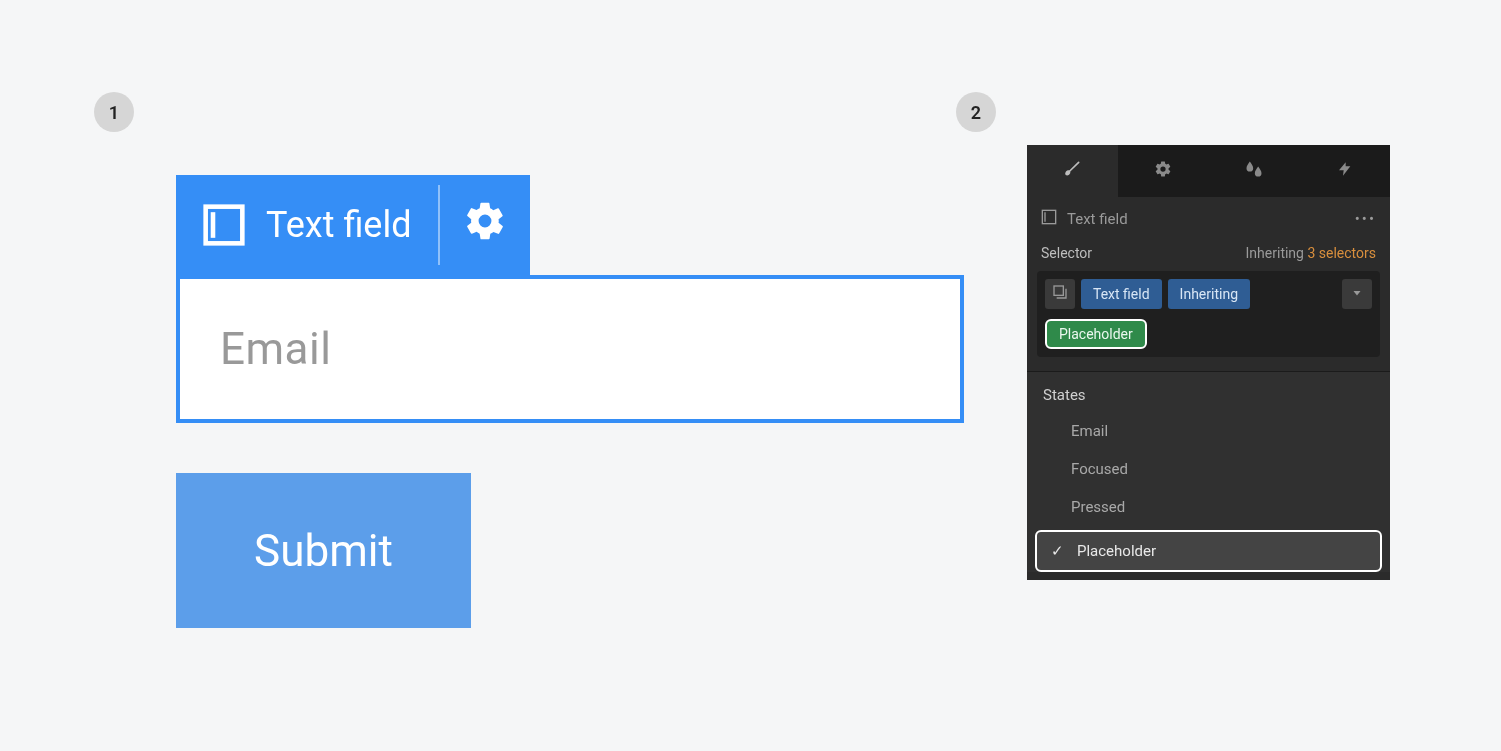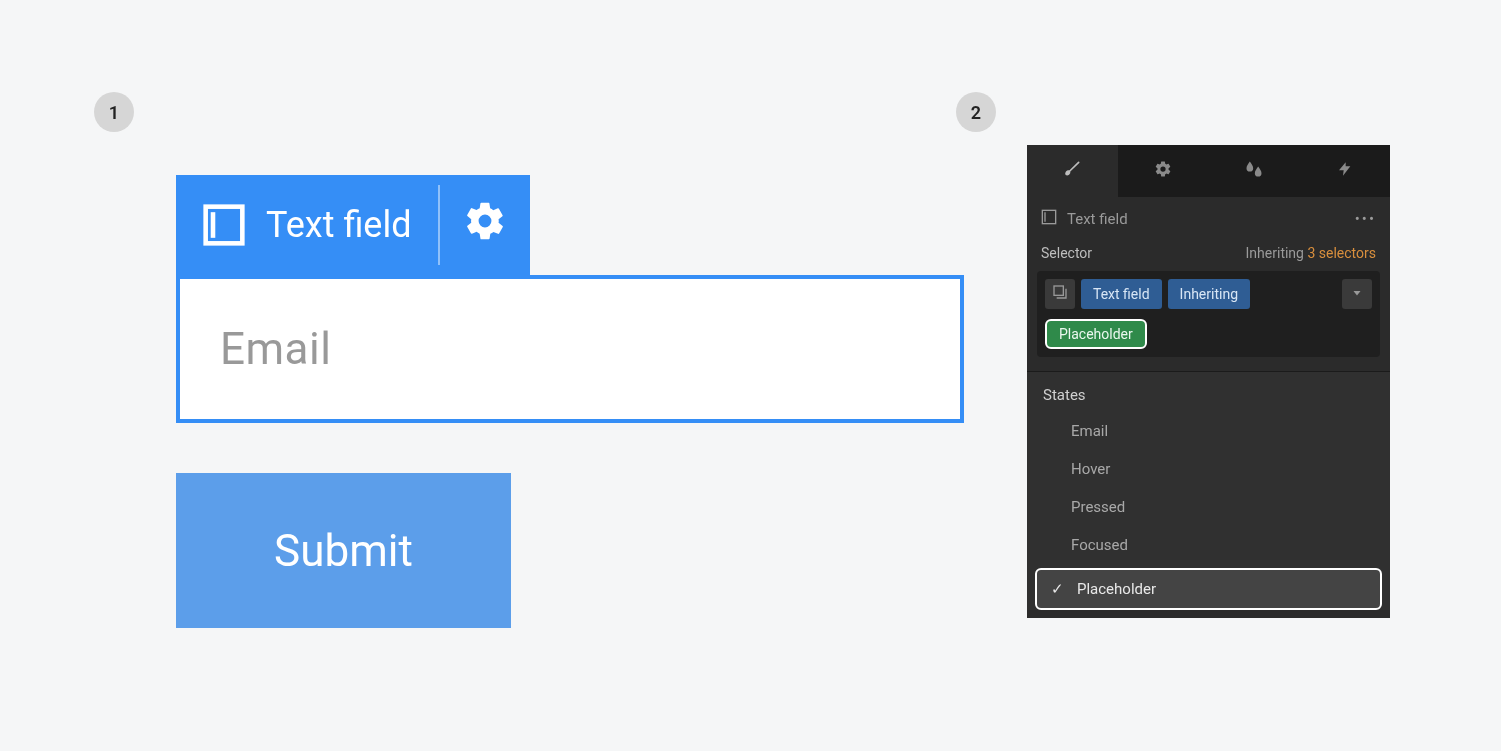--- a/index.html
+++ b/index.html
@@ -72,21 +72,21 @@
     padding: 0 40px;
   }
   .email-input-wrap .ph {
     color: #999;
     font-size: 44px;
     letter-spacing: 0.5px;
   }
 
   .submit-btn {
     margin-top: 50px;
-    width: 335px;
+    width: 295px;
     height: 155px;
     background: #5c9eea;
     color: #fff;
     font-size: 44px;
     display:flex;
     align-items:center;
     justify-content:center;
   }
 
   
@@ -329,19 +329,18 @@
     <div>
       <div class="sp-chip green" style="display:inline-flex;">
           <span>Placeholder</span>
         </div>
     </div>
   </div>
 
   <div class="sp-states">
     <div class="sp-states-hdr">States</div>
     <div class="sp-state-item">Email</div>
-    <div class="sp-state-item">Hover</div>
+    <div class="sp-state-item">Focused</div>
     <div class="sp-state-item">Pressed</div>
-    <div class="sp-state-item">Focused</div>
     <div class="sp-state-item selected">Placeholder</div>
   </div>
 
 </div>
 
 </body></html>

